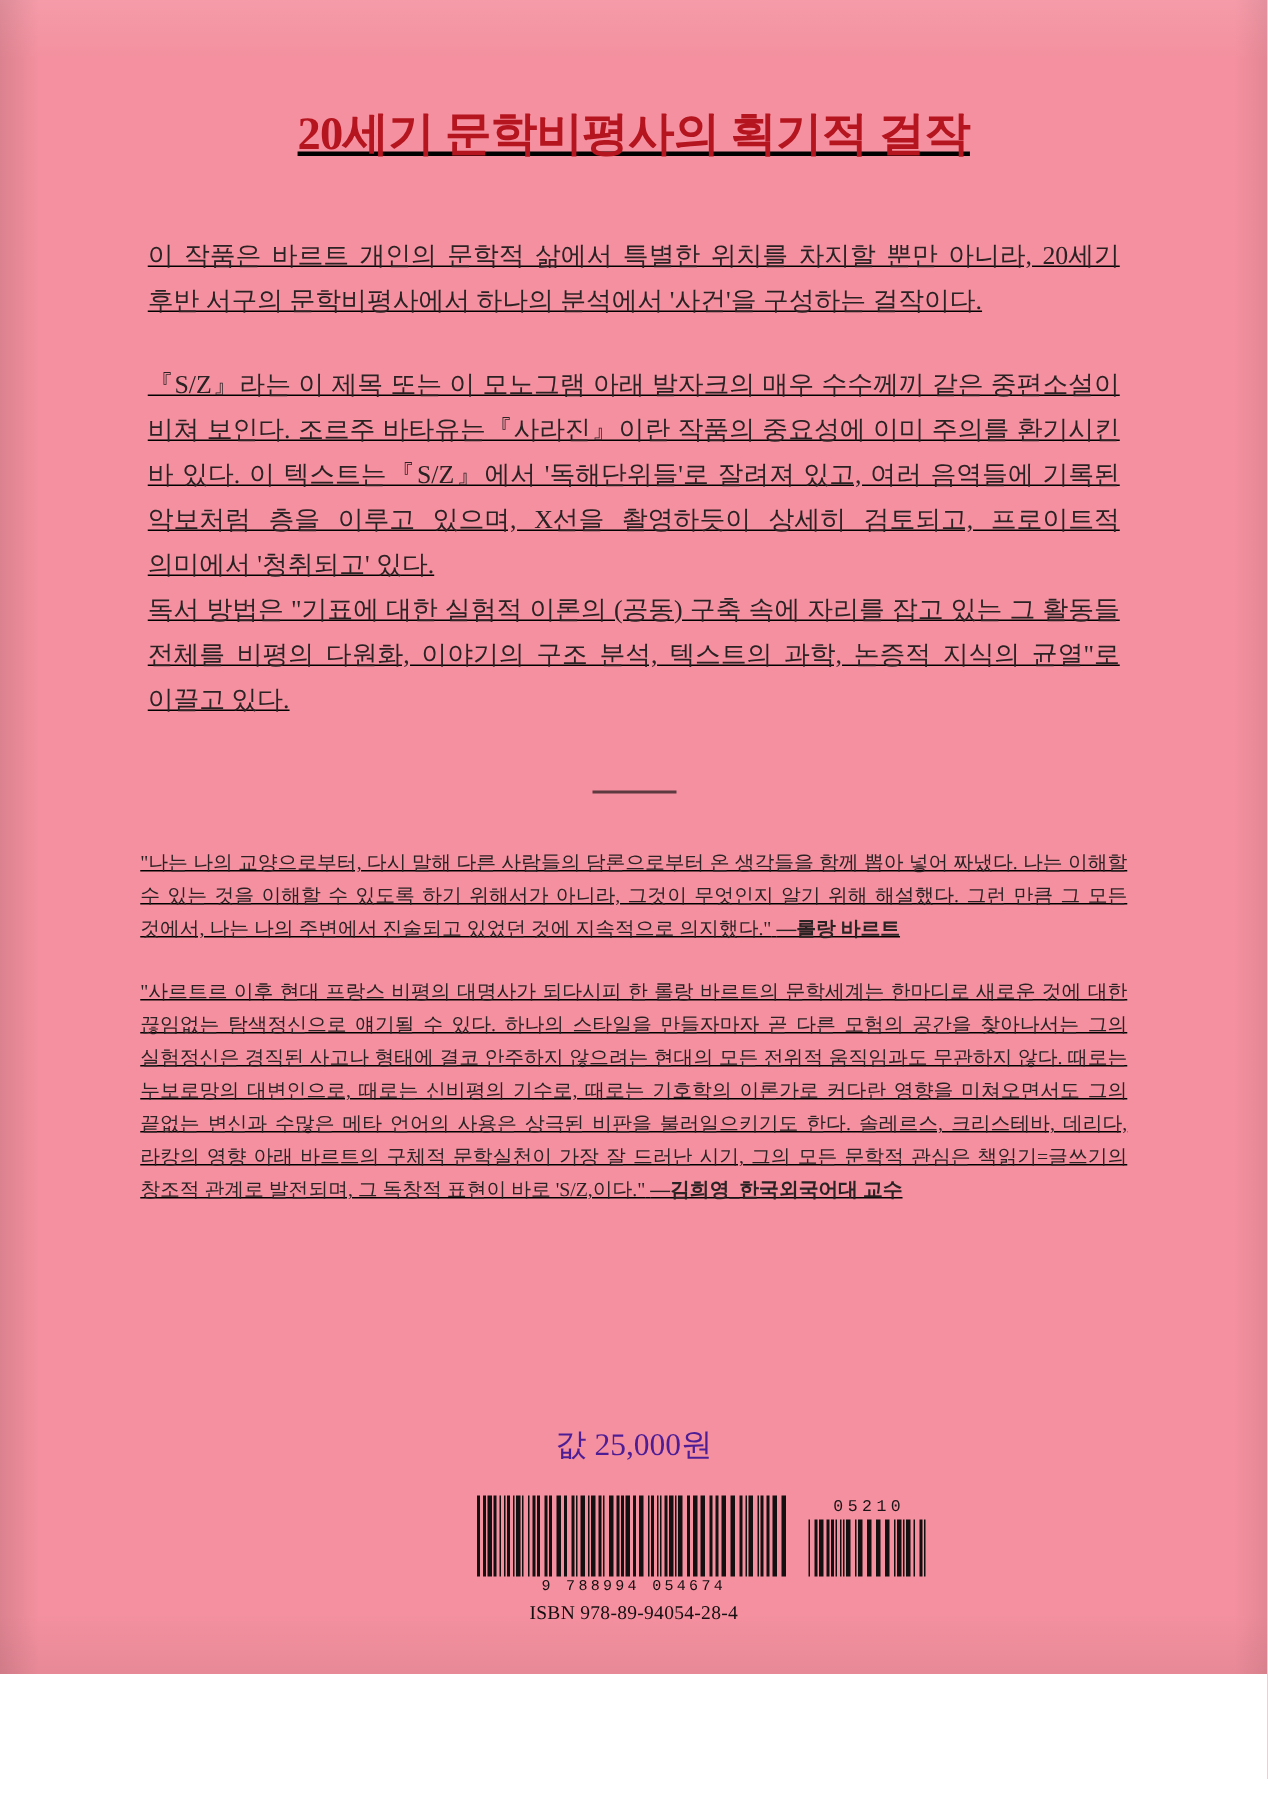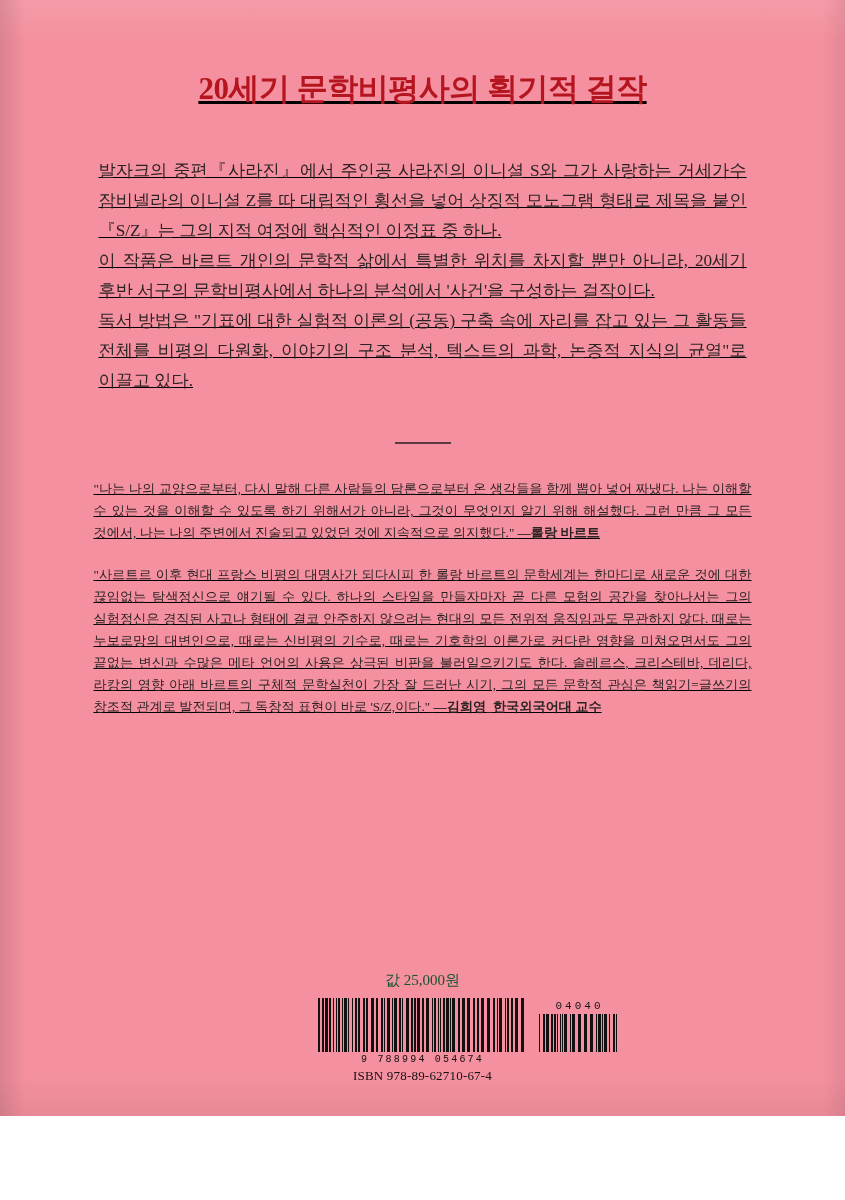--- a/index.html
+++ b/index.html
@@ -96,23 +96,23 @@
   .footer {
     position: absolute;
     left: 0;
     right: 0;
     bottom: 32px;
     text-align: center;
     z-index: 3;
   }
   .price {
     font-family: "Liberation Serif", serif;
-    font-size: 15px;
-    color: #14532d;
-    margin-bottom: 8px;
+    font-size: 21px;
+    color: #4c1d95;
+    margin-bottom: 20px;
   }
   .barcode-area {
     position: relative;
     display: inline-block;
     width: 214px;
   }
   .addon {
     position: absolute;
     right: -92px;
     top: 2px;
@@ -155,22 +155,22 @@
 </style>
 </head>
 <body>
 
 <div class="page">
   <div class="content">
 
     <h1 class="headline">20세기 문학비평사의 획기적 걸작</h1>
 
     <div class="body-block">
-      <p class="para">발자크의 중편『사라진』에서 주인공 사라진의 이니셜 S와 그가 사랑하는 거세가수 잠비넬라의 이니셜 Z를 따 대립적인 횡선을 넣어 상징적 모노그램 형태로 제목을 붙인『S/Z』는 그의 지적 여정에 핵심적인 이정표 중 하나.</p>
       <p class="para">이 작품은 바르트 개인의 문학적 삶에서 특별한 위치를 차지할 뿐만 아니라, 20세기 후반 서구의 문학비평사에서 하나의 분석에서 '사건'을 구성하는 걸작이다.</p>
+      <p class="para gap">『S/Z』라는 이 제목 또는 이 모노그램 아래 발자크의 매우 수수께끼 같은 중편소설이 비쳐 보인다. 조르주 바타유는『사라진』이란 작품의 중요성에 이미 주의를 환기시킨 바 있다. 이 텍스트는『S/Z』에서 '독해단위들'로 잘려져 있고, 여러 음역들에 기록된 악보처럼 층을 이루고 있으며, X선을 촬영하듯이 상세히 검토되고, 프로이트적 의미에서 '청취되고' 있다.</p>
       <p class="para">독서 방법은 "기표에 대한 실험적 이론의 (공동) 구축 속에 자리를 잡고 있는 그 활동들 전체를 비평의 다원화, 이야기의 구조 분석, 텍스트의 과학, 논증적 지식의 균열"로 이끌고 있다.</p>
     </div>
 
     <div class="divider-wrap">
       <span class="divider"></span>
     </div>
 
     <div class="quotes">
       <p class="quote">
         <span>"나는 나의 교양으로부터, 다시 말해 다른 사람들의 담론으로부터 온 생각들을 함께 뽑아 넣어 짜냈다. 나는 이해할 수 있는 것을 이해할 수 있도록 하기 위해서가 아니라, 그것이 무엇인지 알기 위해 해설했다. 그런 만큼 그 모든 것에서, 나는 나의 주변에서 진술되고 있었던 것에 지속적으로 의지했다."</span>
@@ -236,23 +236,23 @@
           <span class="bar" style="width: 2px; margin-right: 2px;"></span>
           <span class="bar" style="width: 1px; margin-right: 1px;"></span>
           <span class="bar" style="width: 3px; margin-right: 3px;"></span>
           <span class="bar" style="width: 1px; margin-right: 1px;"></span>
           <span class="bar" style="width: 2px; margin-right: 2px;"></span>
           <span class="bar" style="width: 2px; margin-right: 2px;"></span>
           <span class="bar" style="width: 3px; margin-right: 3px;"></span>
           <span class="bar" style="width: 3px; margin-right: 3px;"></span>
         </div>
       <div class="ean-digits">9 788994 054674</div>
-      <div class="isbn">ISBN 978-89-62710-67-4</div>
+      <div class="isbn">ISBN 978-89-94054-28-4</div>
       <div class="addon">
-        <div class="addon-digits">04040</div>
+        <div class="addon-digits">05210</div>
         <div class="bars addon-bars" id="addon-bars">
             <span class="bar" style="width: 1px; margin-right: 3px;"></span>
             <span class="bar" style="width: 2px; margin-right: 1px;"></span>
             <span class="bar" style="width: 3px; margin-right: 2px;"></span>
             <span class="bar" style="width: 2px; margin-right: 1px;"></span>
             <span class="bar" style="width: 2px; margin-right: 1px;"></span>
             <span class="bar" style="width: 1px; margin-right: 2px;"></span>
             <span class="bar" style="width: 1px; margin-right: 1px;"></span>
             <span class="bar" style="width: 1px; margin-right: 1px;"></span>
             <span class="bar" style="width: 3px; margin-right: 3px;"></span>

